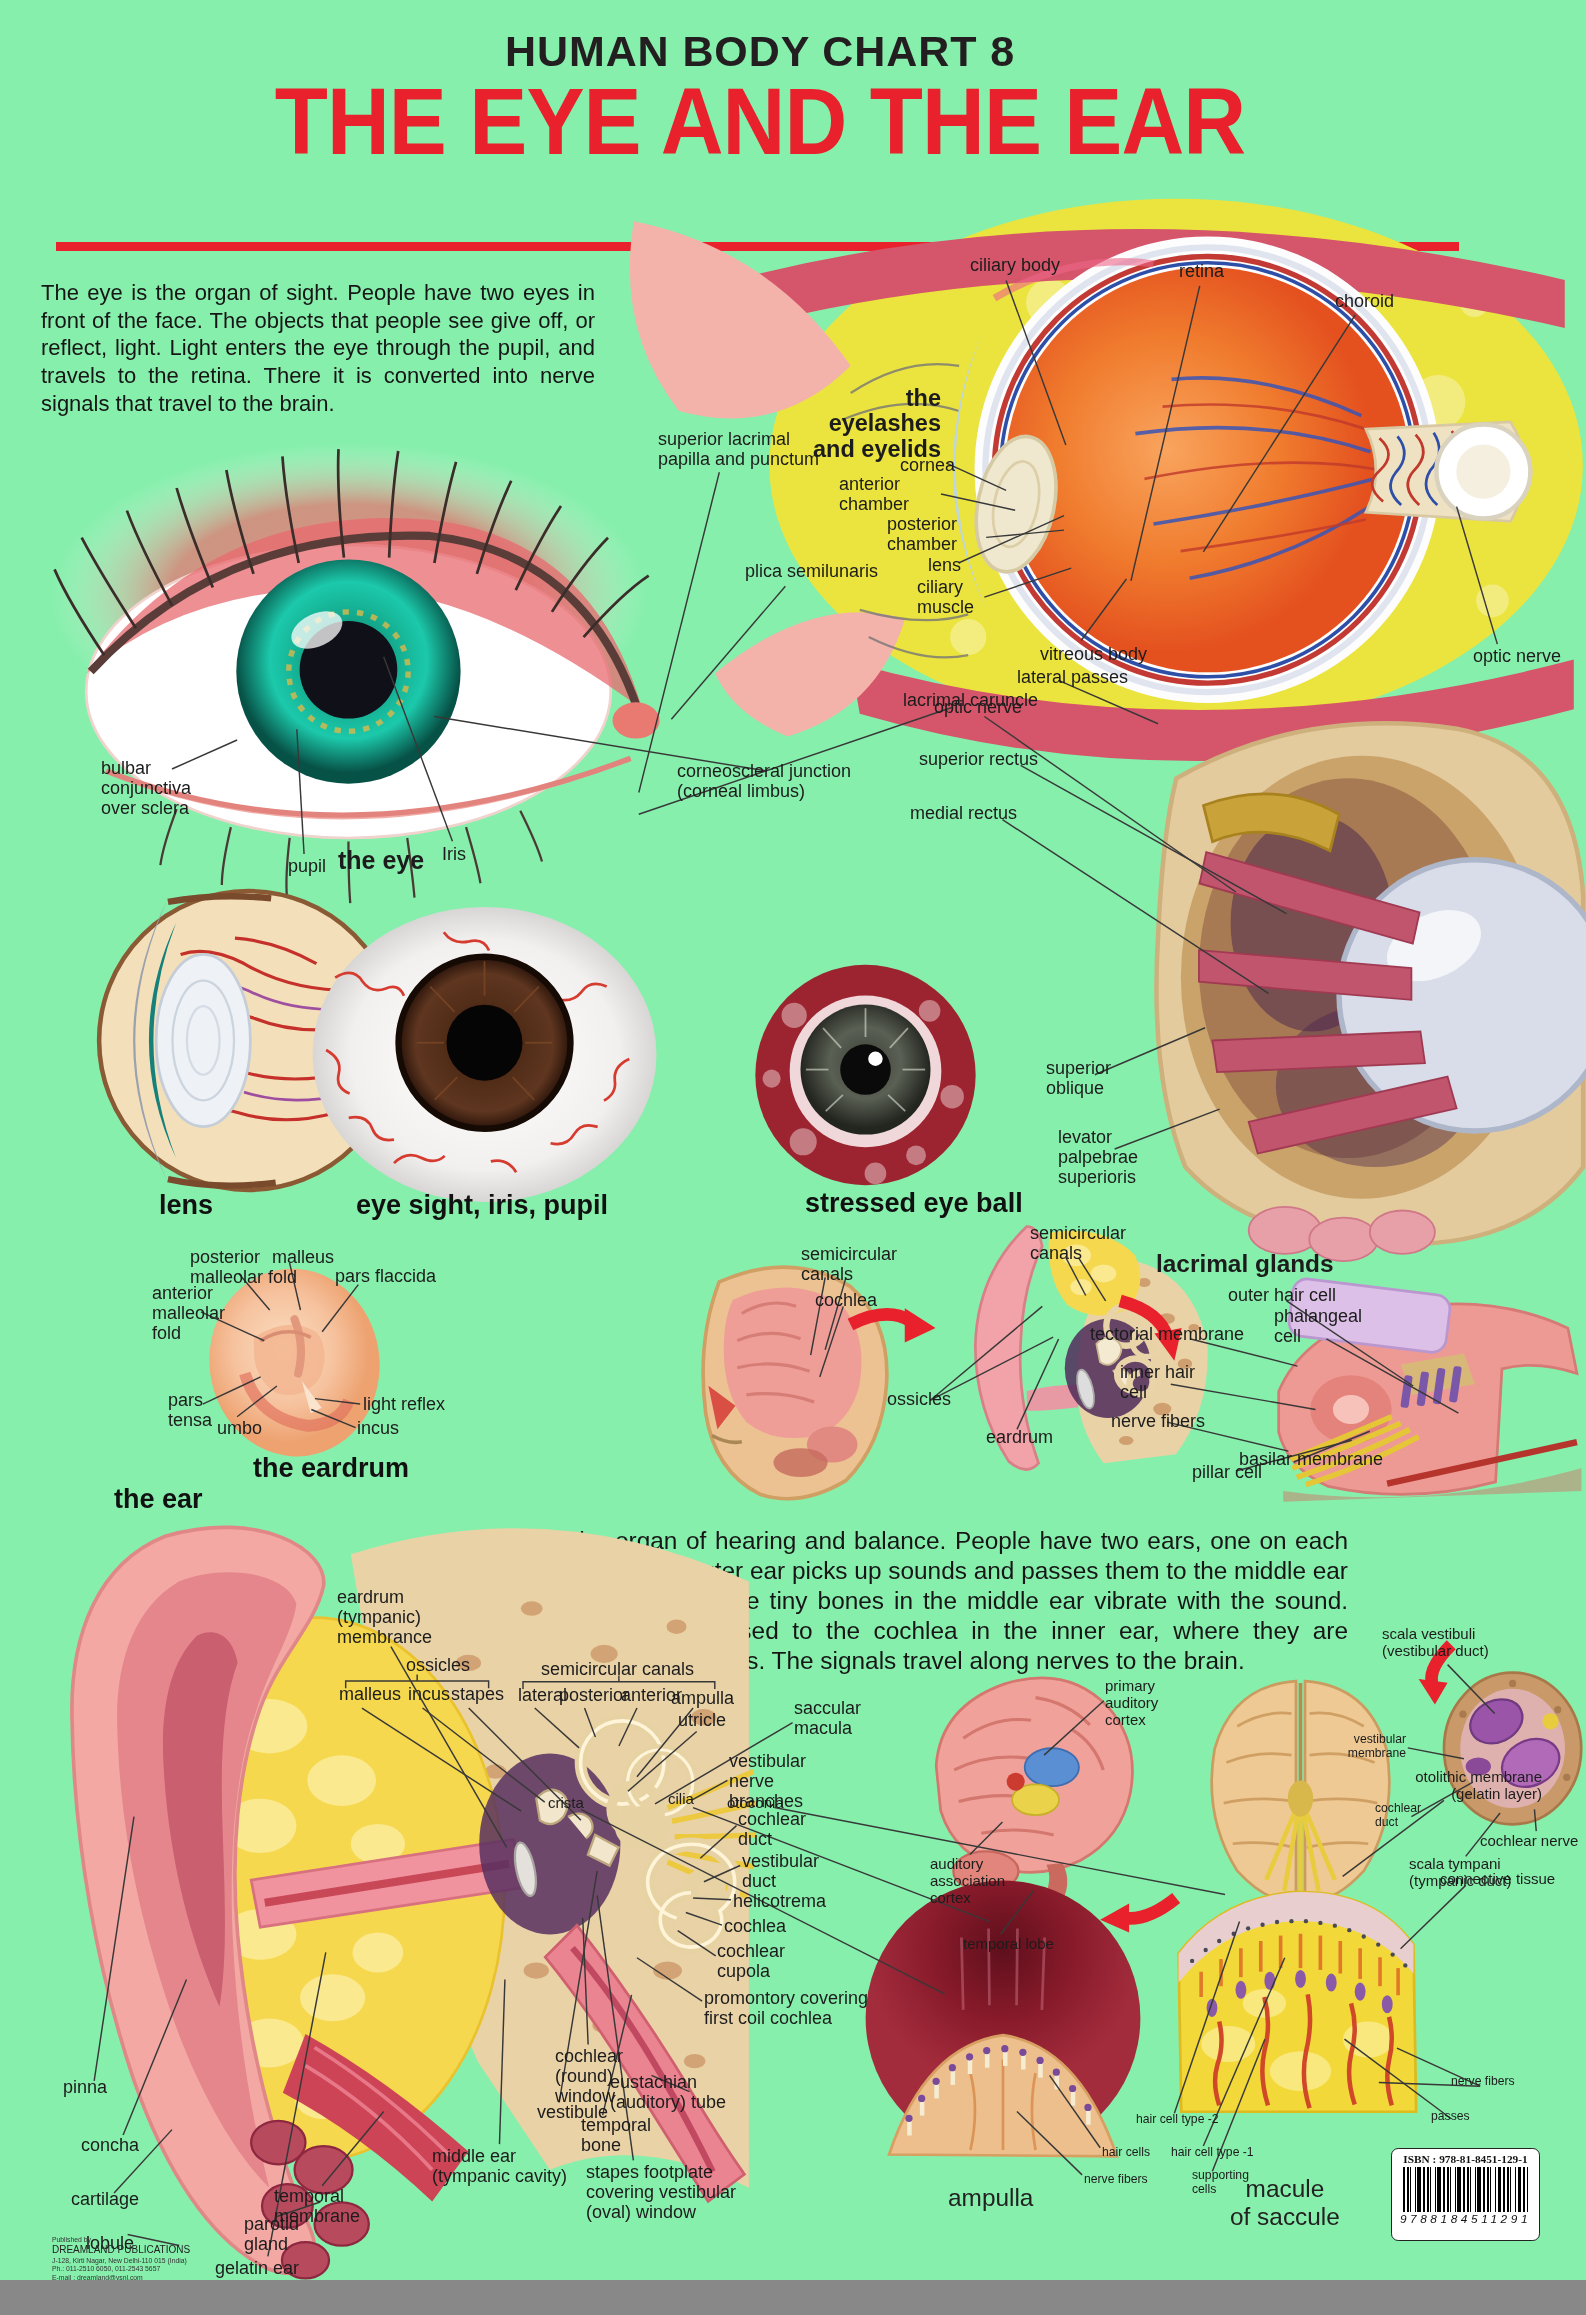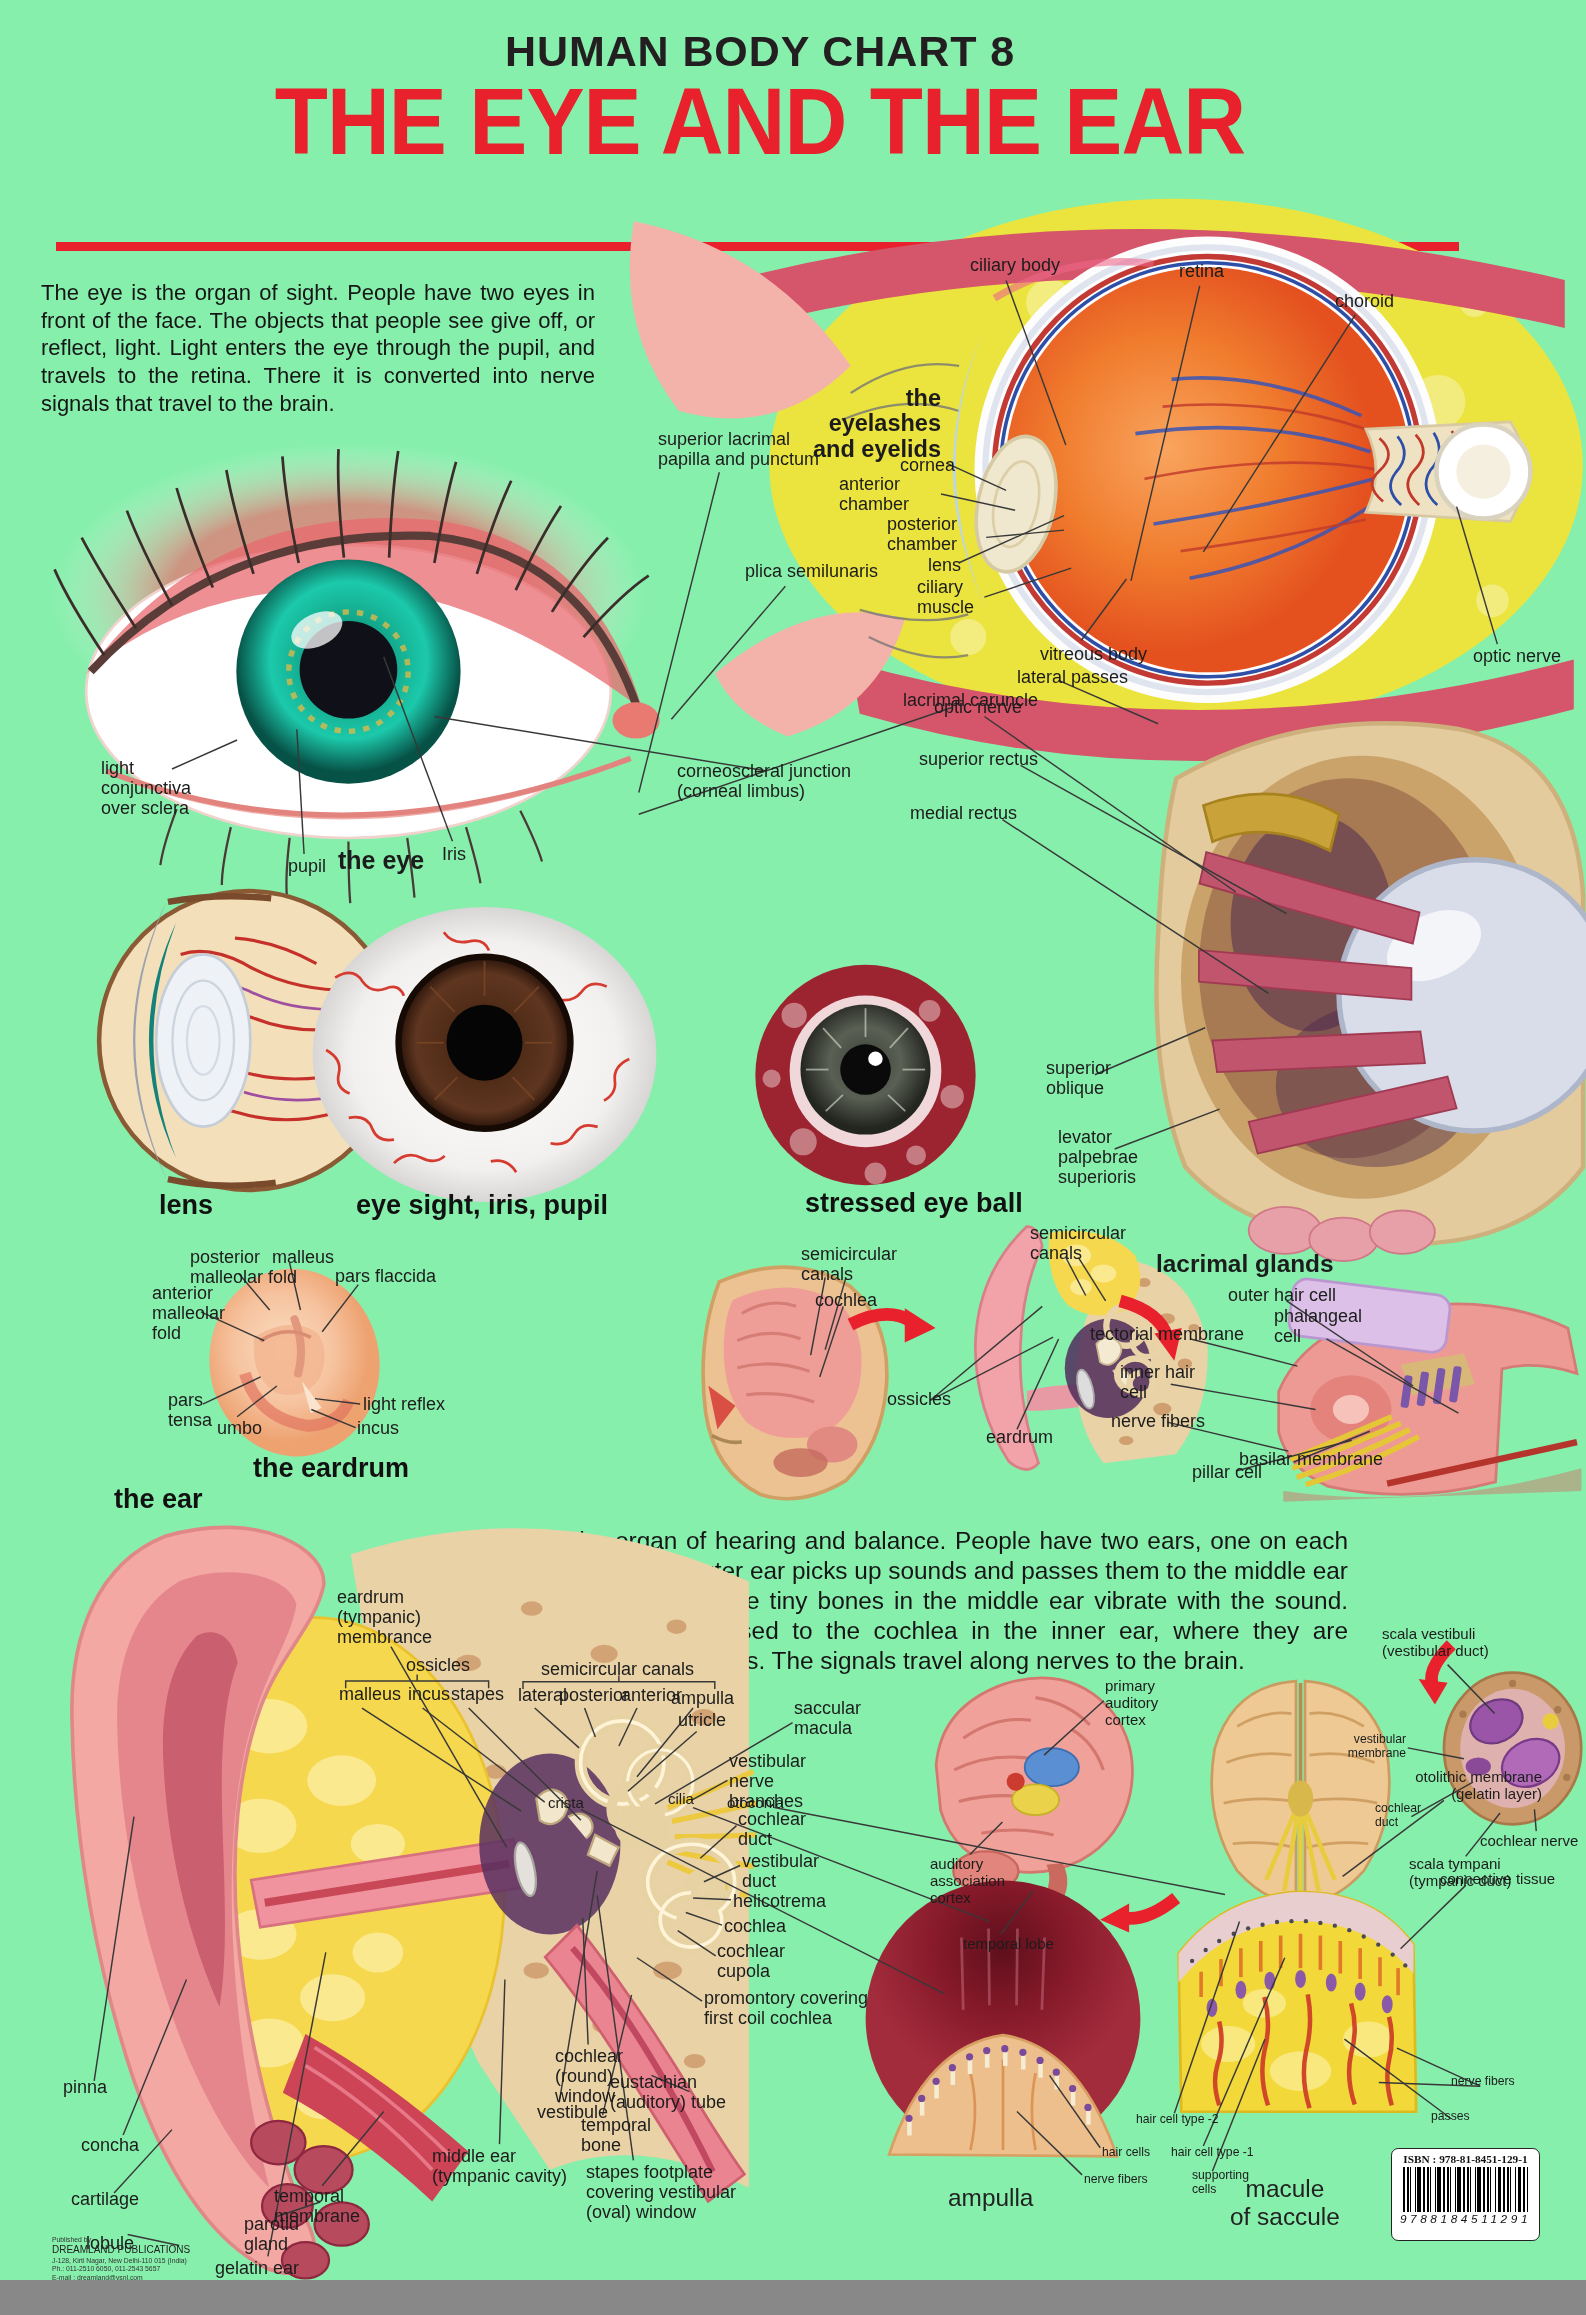--- a/index.html
+++ b/index.html
@@ -737,21 +737,21 @@
   <div class="lb" style="left:1473px;top:646px">optic nerve</div>
   <div class="lb" style="left:1040px;top:644px">vitreous body</div>
   <div class="lb" style="left:1017px;top:667px">lateral passes</div>
 
   <div class="lb" style="left:658px;top:429px">superior lacrimal
 papilla and punctum</div>
   <div class="lb" style="left:745px;top:561px">plica semilunaris</div>
   <div class="lb" style="left:903px;top:690px">lacrimal caruncle</div>
   <div class="lb" style="left:677px;top:761px">corneoscleral junction
 (corneal limbus)</div>
-  <div class="lb" style="left:101px;top:758px">light
+  <div class="lb" style="left:101px;top:758px">bulbar
 conjunctiva
 over sclera</div>
   <div class="lb" style="left:288px;top:856px">pupil</div>
   <div class="lb bh" style="left:338px;top:847px;font-size:25px">the eye</div>
   <div class="lb" style="left:442px;top:844px">Iris</div>
 
   <div class="lb" style="left:934px;top:697px">optic nerve</div>
   <div class="lb" style="left:919px;top:749px">superior rectus</div>
   <div class="lb" style="left:910px;top:803px">medial rectus</div>
   <div class="lb" style="left:1046px;top:1058px">superior

